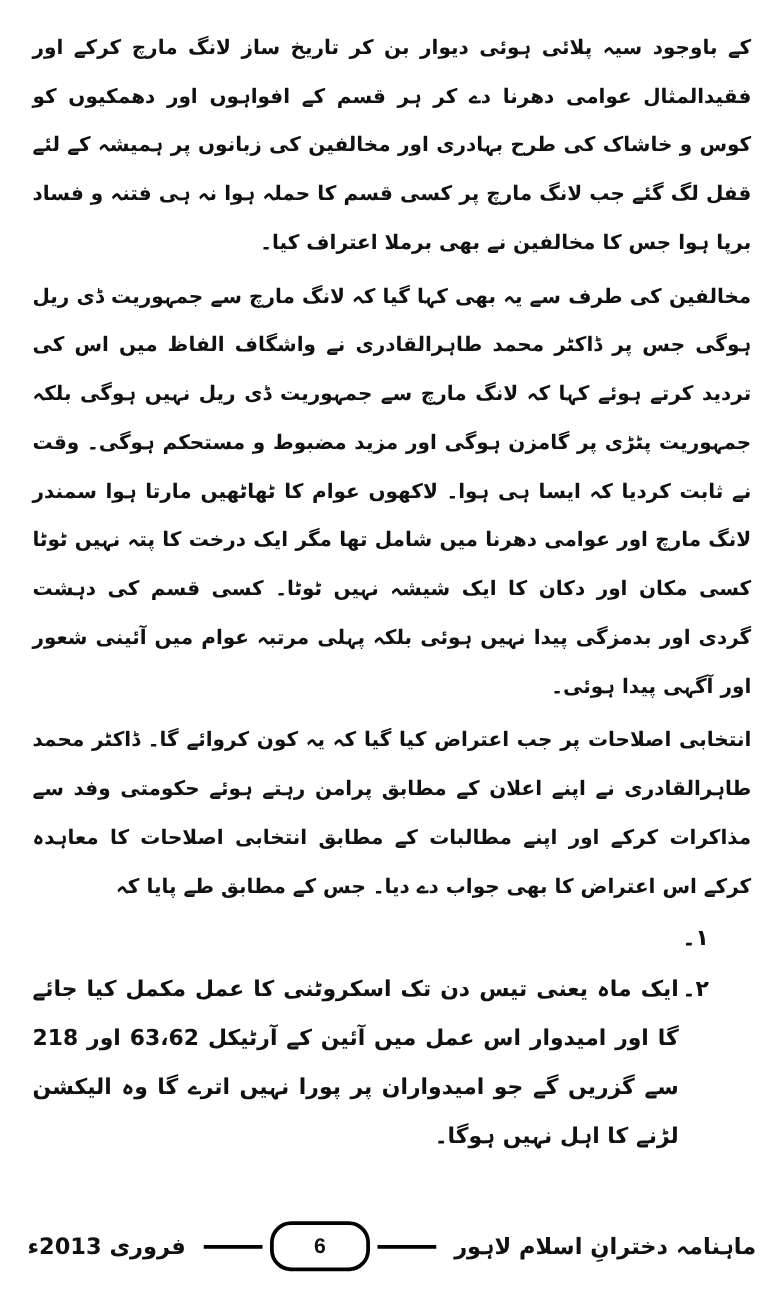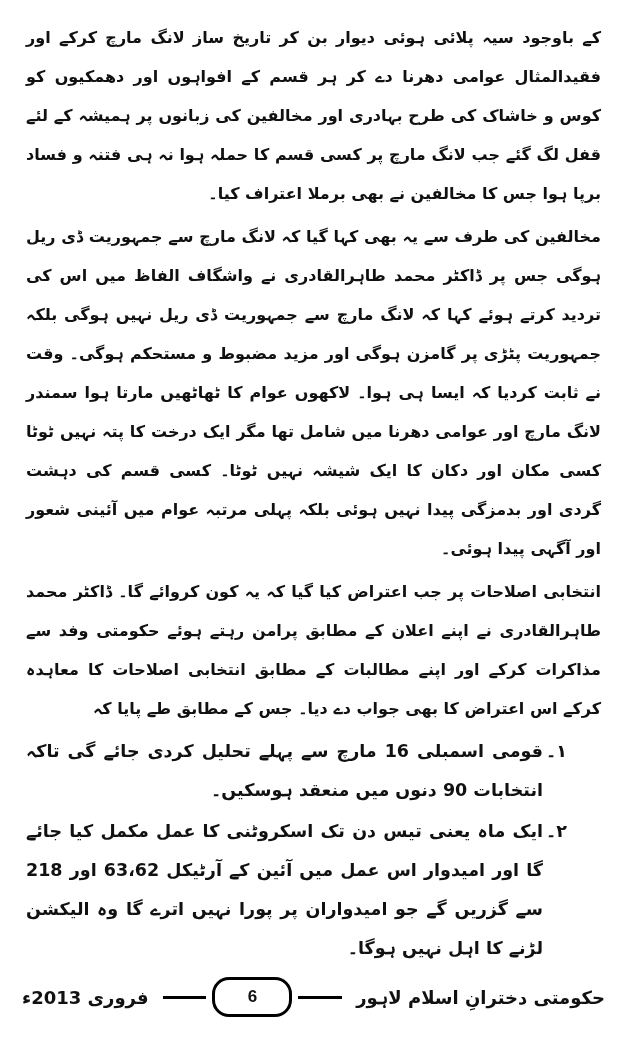--- a/index.html
+++ b/index.html
@@ -132,35 +132,34 @@
     <p class="para">کے باوجود سیہ پلائی ہوئی دیوار بن کر تاریخ ساز لانگ مارچ کرکے اور فقیدالمثال عوامی دھرنا دے کر ہر قسم کے افواہوں اور دھمکیوں کو کوس و خاشاک کی طرح بہادری اور مخالفین کی زبانوں پر ہمیشہ کے لئے قفل لگ گئے جب لانگ مارچ پر کسی قسم کا حملہ ہوا نہ ہی فتنہ و فساد برپا ہوا جس کا مخالفین نے بھی برملا اعتراف کیا۔</p>
 
     <p class="para">مخالفین کی طرف سے یہ بھی کہا گیا کہ لانگ مارچ سے جمہوریت ڈی ریل ہوگی جس پر ڈاکٹر محمد طاہرالقادری نے واشگاف الفاظ میں اس کی تردید کرتے ہوئے کہا کہ لانگ مارچ سے جمہوریت ڈی ریل نہیں ہوگی بلکہ جمہوریت پٹڑی پر گامزن ہوگی اور مزید مضبوط و مستحکم ہوگی۔ وقت نے ثابت کردیا کہ ایسا ہی ہوا۔ لاکھوں عوام کا ٹھاٹھیں مارتا ہوا سمندر لانگ مارچ اور عوامی دھرنا میں شامل تھا مگر ایک درخت کا پتہ نہیں ٹوٹا کسی مکان اور دکان کا ایک شیشہ نہیں ٹوٹا۔ کسی قسم کی دہشت گردی اور بدمزگی پیدا نہیں ہوئی بلکہ پہلی مرتبہ عوام میں آئینی شعور اور آگہی پیدا ہوئی۔</p>
 
     <p class="para">انتخابی اصلاحات پر جب اعتراض کیا گیا کہ یہ کون کروائے گا۔ ڈاکٹر محمد طاہرالقادری نے اپنے اعلان کے مطابق پرامن رہتے ہوئے حکومتی وفد سے مذاکرات کرکے اور اپنے مطالبات کے مطابق انتخابی اصلاحات کا معاہدہ کرکے اس اعتراض کا بھی جواب دے دیا۔ جس کے مطابق طے پایا کہ</p>
 
     <ol class="list">
 
       <li class="list-item">
         <span class="item-num">۱۔</span>
-        <span class="item-text">قومی اسمبلی 16 مارچ سے پہلے تحلیل کردی جائے گی تاکہ انتخابات 90 دنوں میں منعقد ہوسکیں۔</span>
       </li>
 
       <li class="list-item">
         <span class="item-num">۲۔</span>
         <span class="item-text">ایک ماہ یعنی تیس دن تک اسکروٹنی کا عمل مکمل کیا جائے گا اور امیدوار اس عمل میں آئین کے آرٹیکل 63،62 اور 218 سے گزریں گے جو امیدواران پر پورا نہیں اترے گا وہ الیکشن لڑنے کا اہل نہیں ہوگا۔</span>
       </li>
 
     </ol>
 
   </div>
 
   <div class="spacer"></div>
 
   <div class="footer">
-    <span class="footer-right">حکومتی دخترانِ اسلام لاہور</span>
+    <span class="footer-right">ماہنامہ دخترانِ اسلام لاہور</span>
     <span class="rule"></span>
     <span class="page-badge">6</span>
     <span class="rule"></span>
     <span class="footer-left">فروری 2013ء</span>
   </div>
 
 </div>
 
 </body></html>

